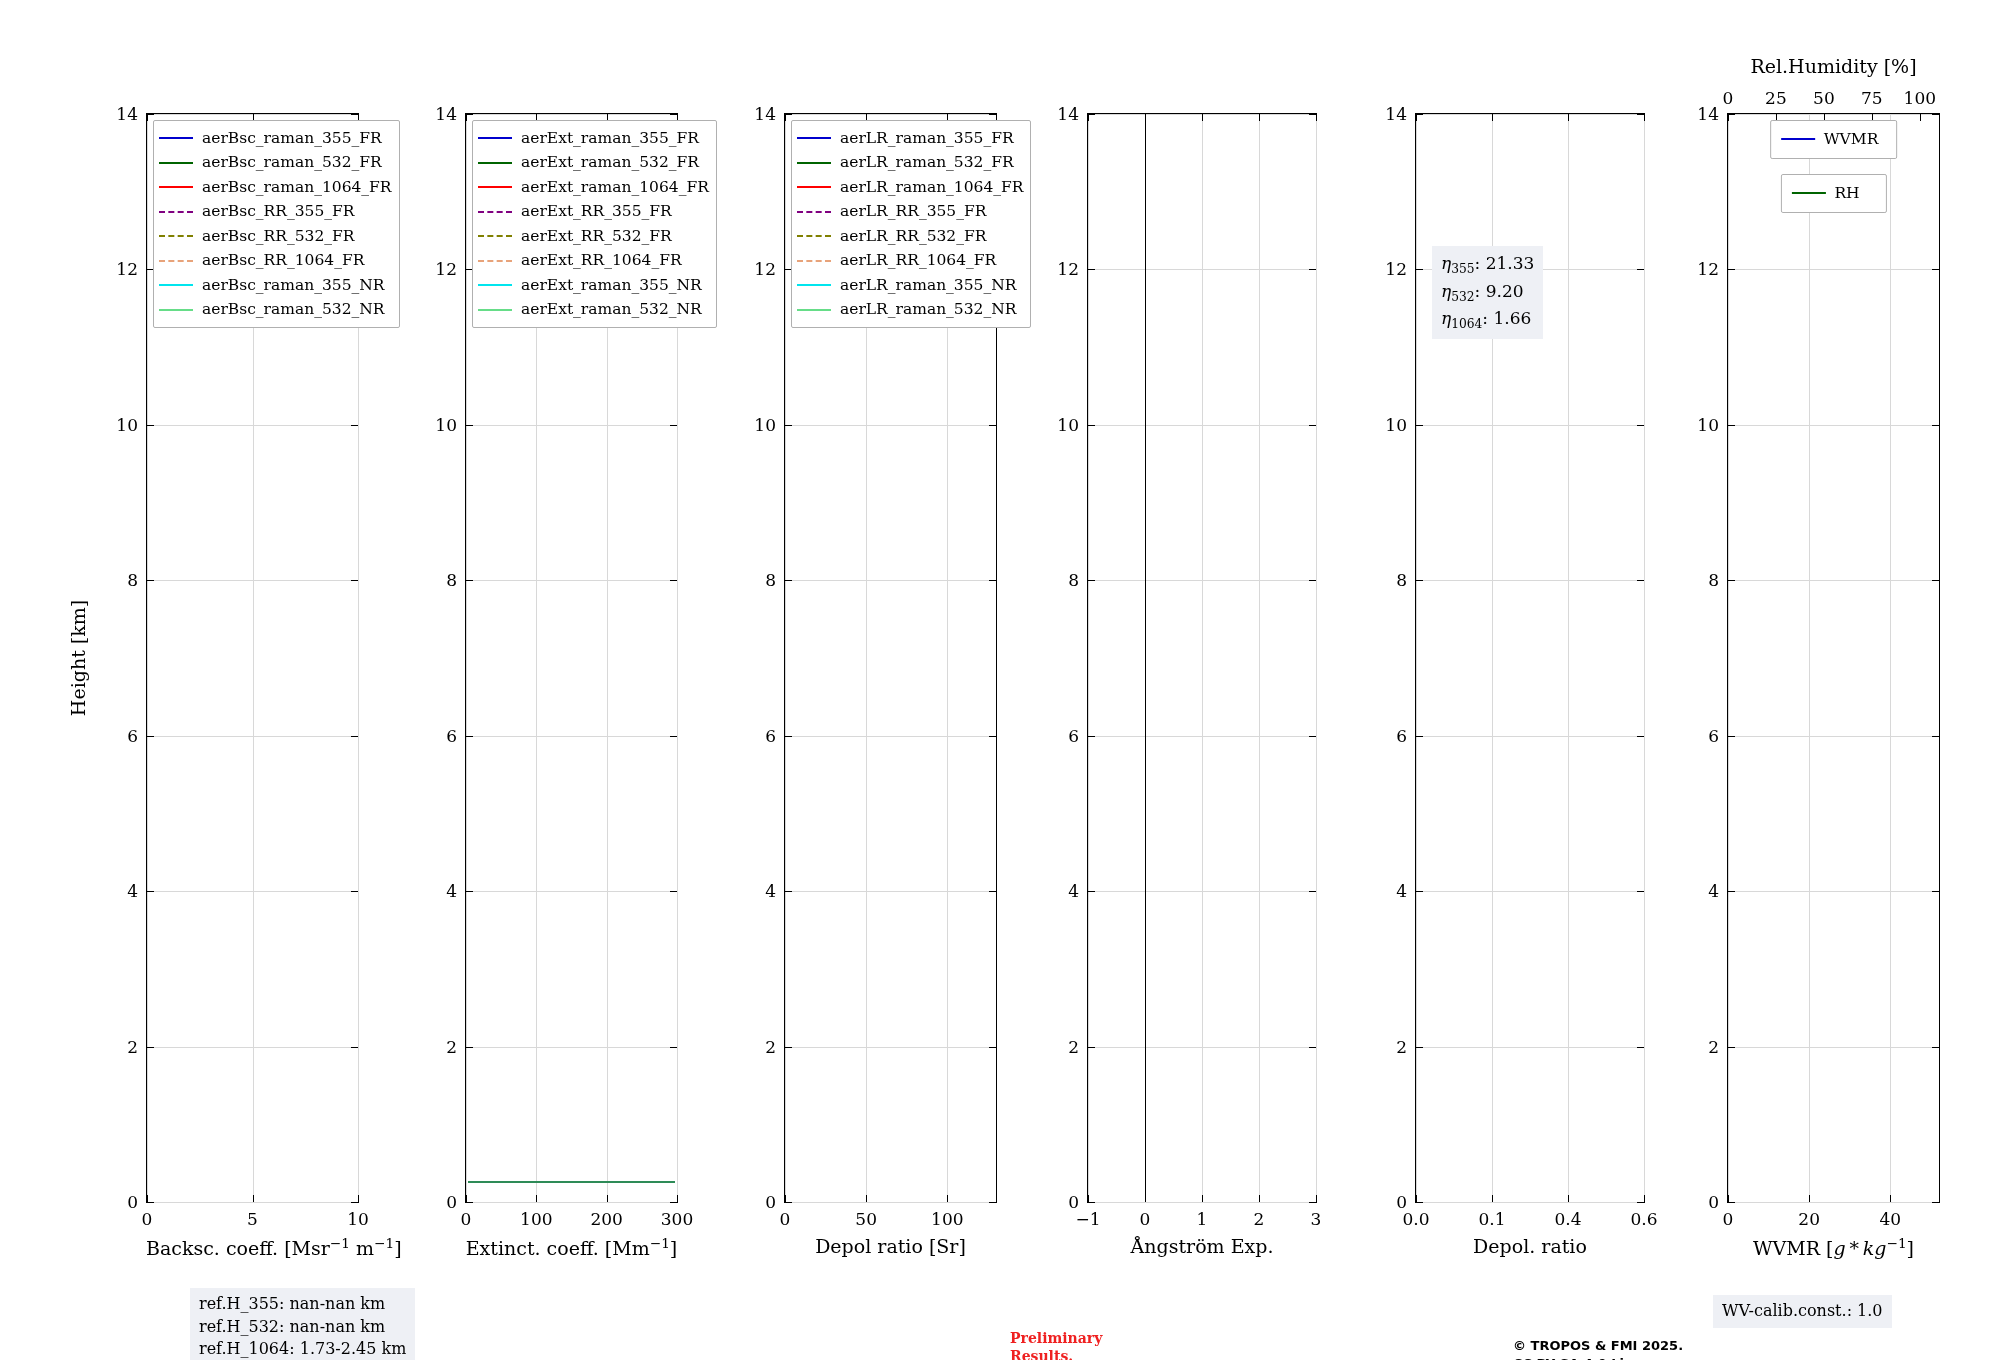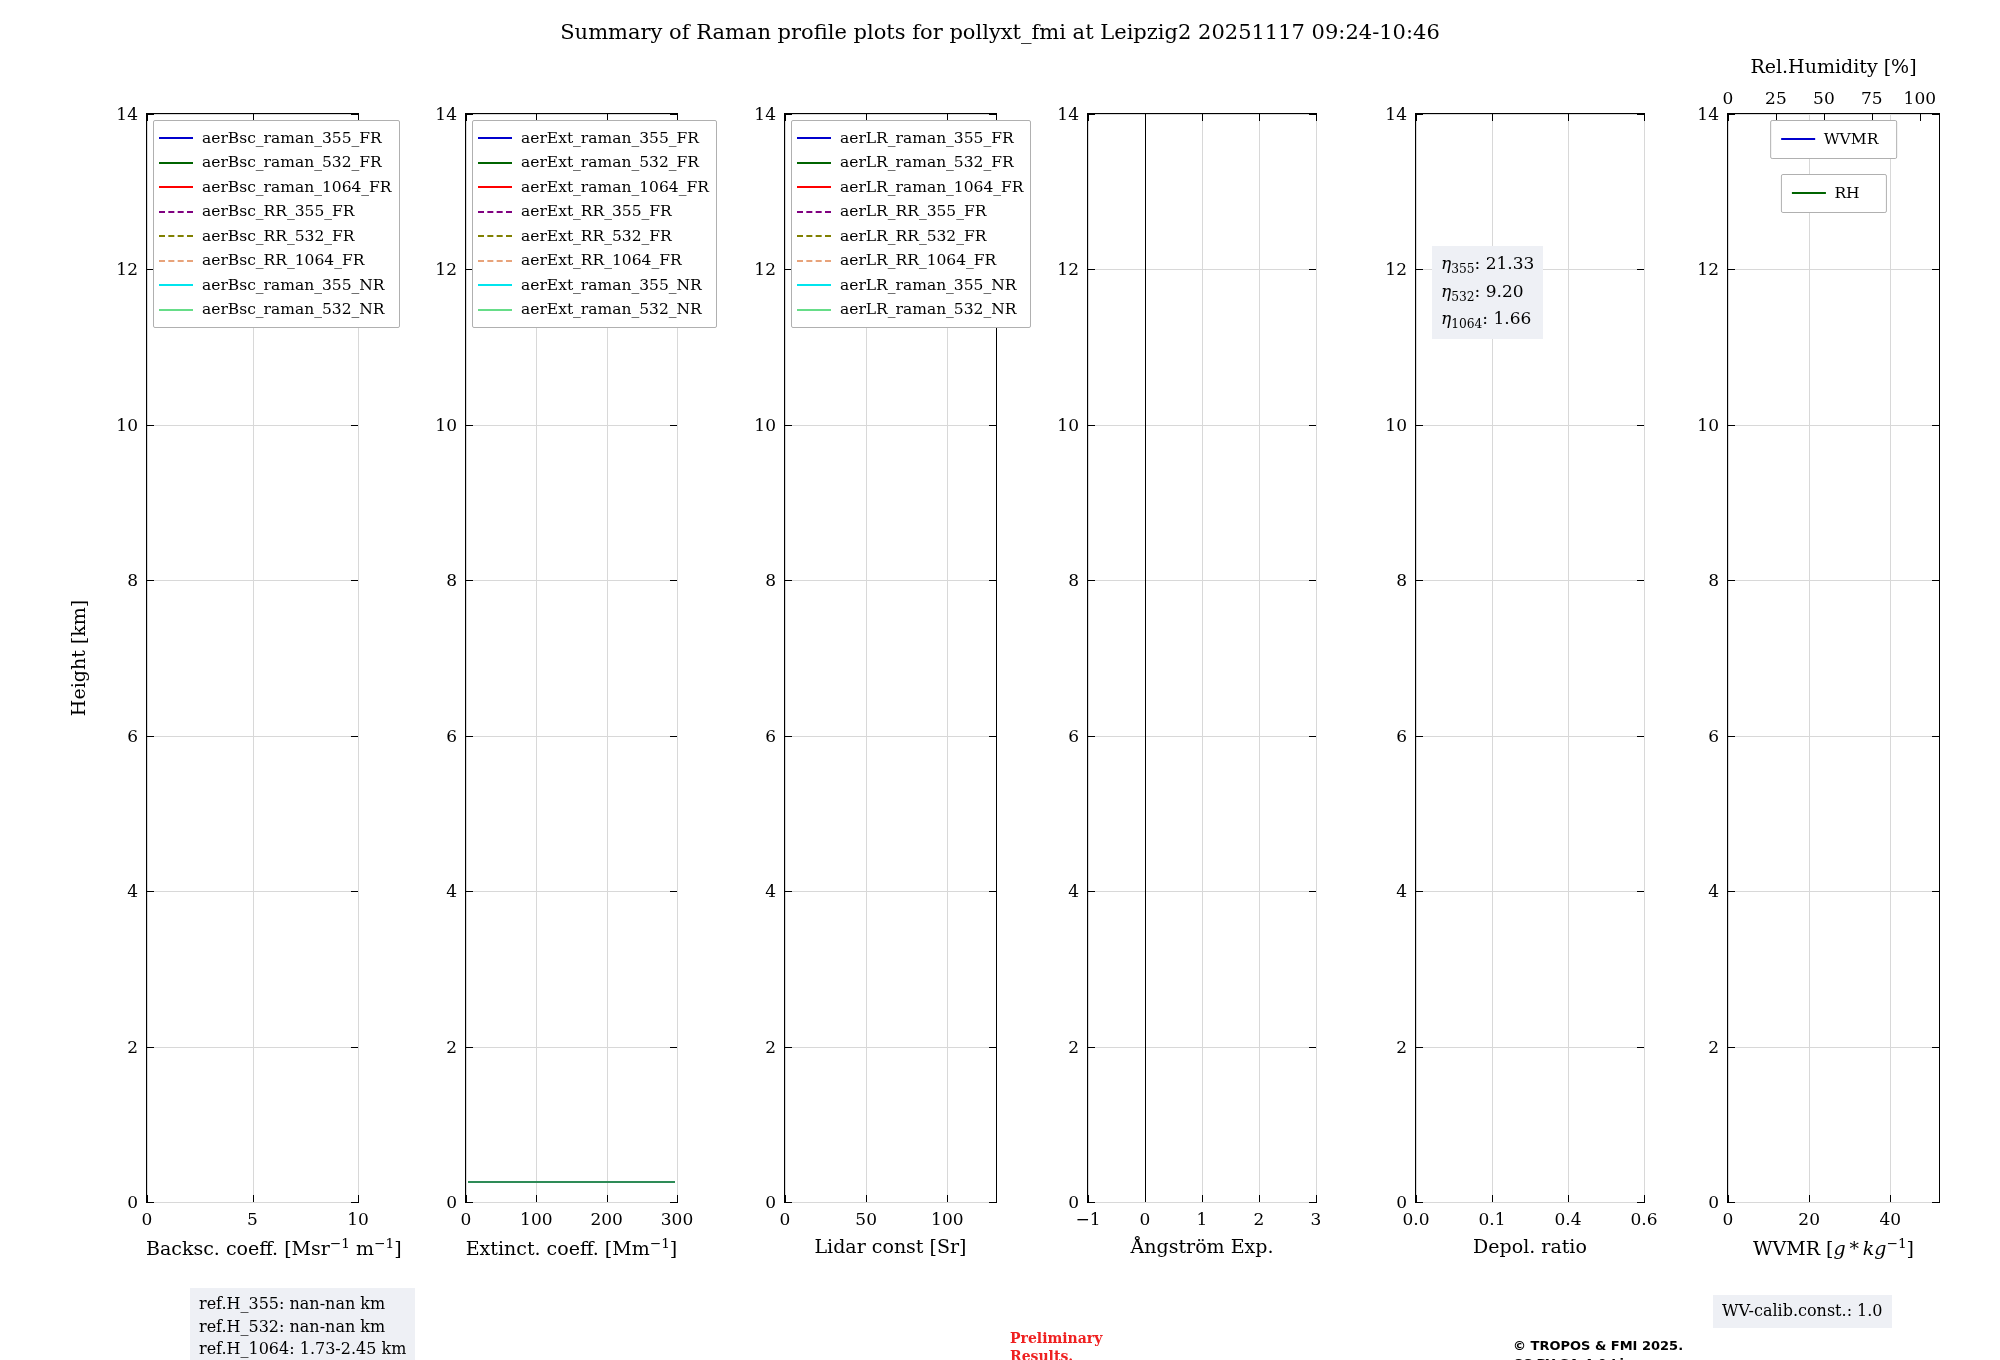--- a/index.html
+++ b/index.html
@@ -227,21 +227,20 @@
   .series-line {
     position: absolute;
     height: 0;
   }
 </style>
 </head>
 <body>
 
 <div id="figure">
 
-  <div class="fig-title">Summary of Raman profile plots for pollyxt_fmi at Leipzig2 20251117 09:24-10:46</div>
 
   <div id="ylabel-main">Height [km]</div>
 
   <div class="panel" id="panel-bsc" style="left:146px; width:213px;">
     <div class="plotbox">
       <div class="grid-h" style="top:100%"></div>
       <div class="grid-h" style="top:85.714%"></div>
       <div class="grid-h" style="top:71.428%"></div>
       <div class="grid-h" style="top:57.143%"></div>
       <div class="grid-h" style="top:42.857%"></div>
@@ -501,21 +500,21 @@
         <div class="legend-row">
             <span class="legend-swatch" style="border-top:2.2px solid #00e5ee"></span>
             <span class="legend-label">aerLR_raman_355_NR</span>
           </div>
         <div class="legend-row">
             <span class="legend-swatch" style="border-top:2.2px solid #66dd88"></span>
             <span class="legend-label">aerLR_raman_532_NR</span>
           </div>
       </div>
     </div>
-    <div class="axis-title">Lidar const [Sr]</div>
+    <div class="axis-title">Depol ratio [Sr]</div>
   </div>
 
   <div class="panel" id="panel-ae" style="left:1087px; width:230px;">
     <div class="plotbox">
       <div class="grid-h" style="top:100%"></div>
       <div class="grid-h" style="top:85.714%"></div>
       <div class="grid-h" style="top:71.428%"></div>
       <div class="grid-h" style="top:57.143%"></div>
       <div class="grid-h" style="top:42.857%"></div>
       <div class="grid-h" style="top:28.571%"></div>

